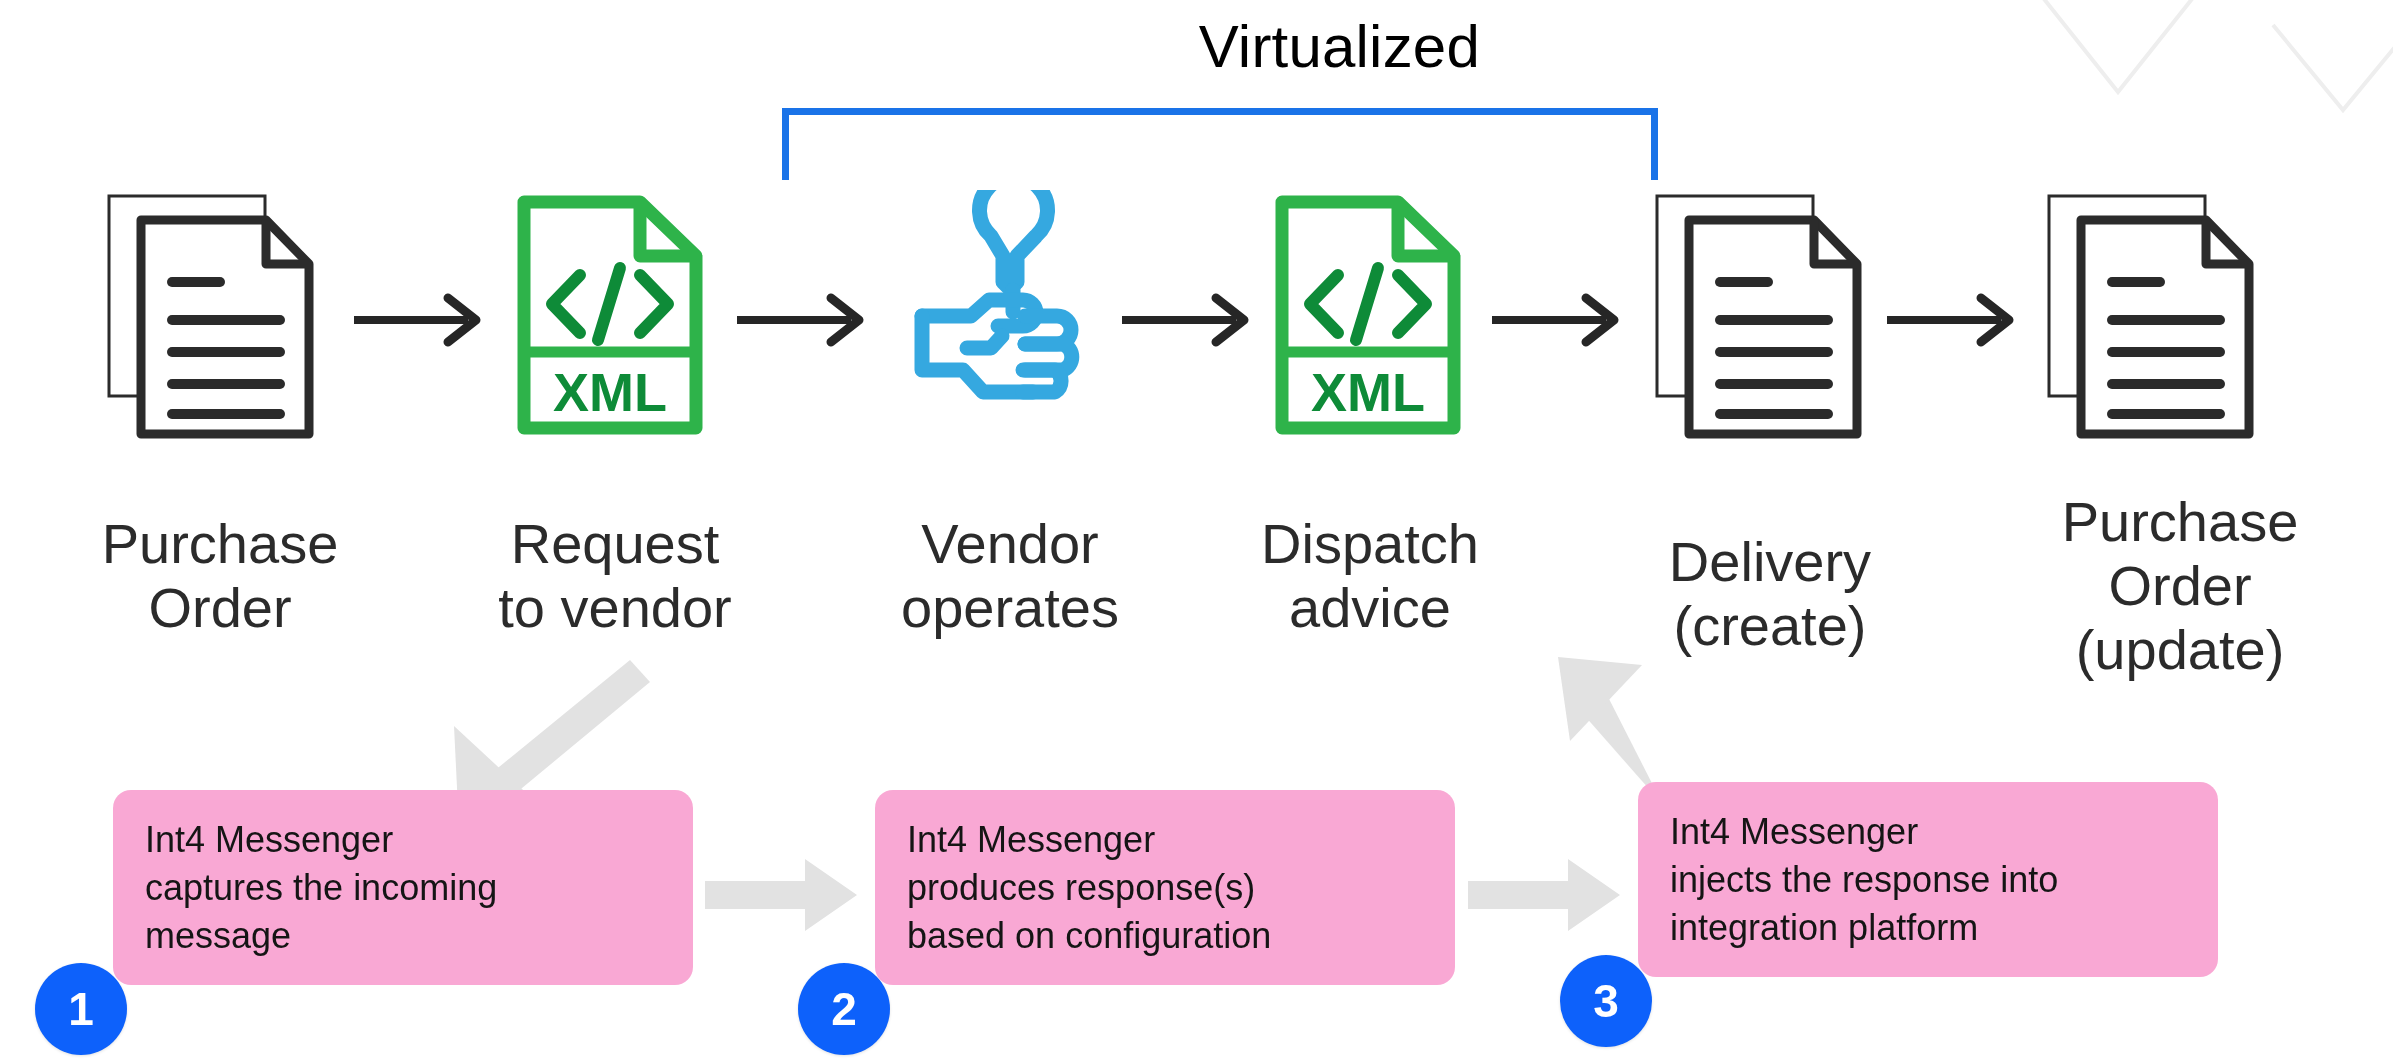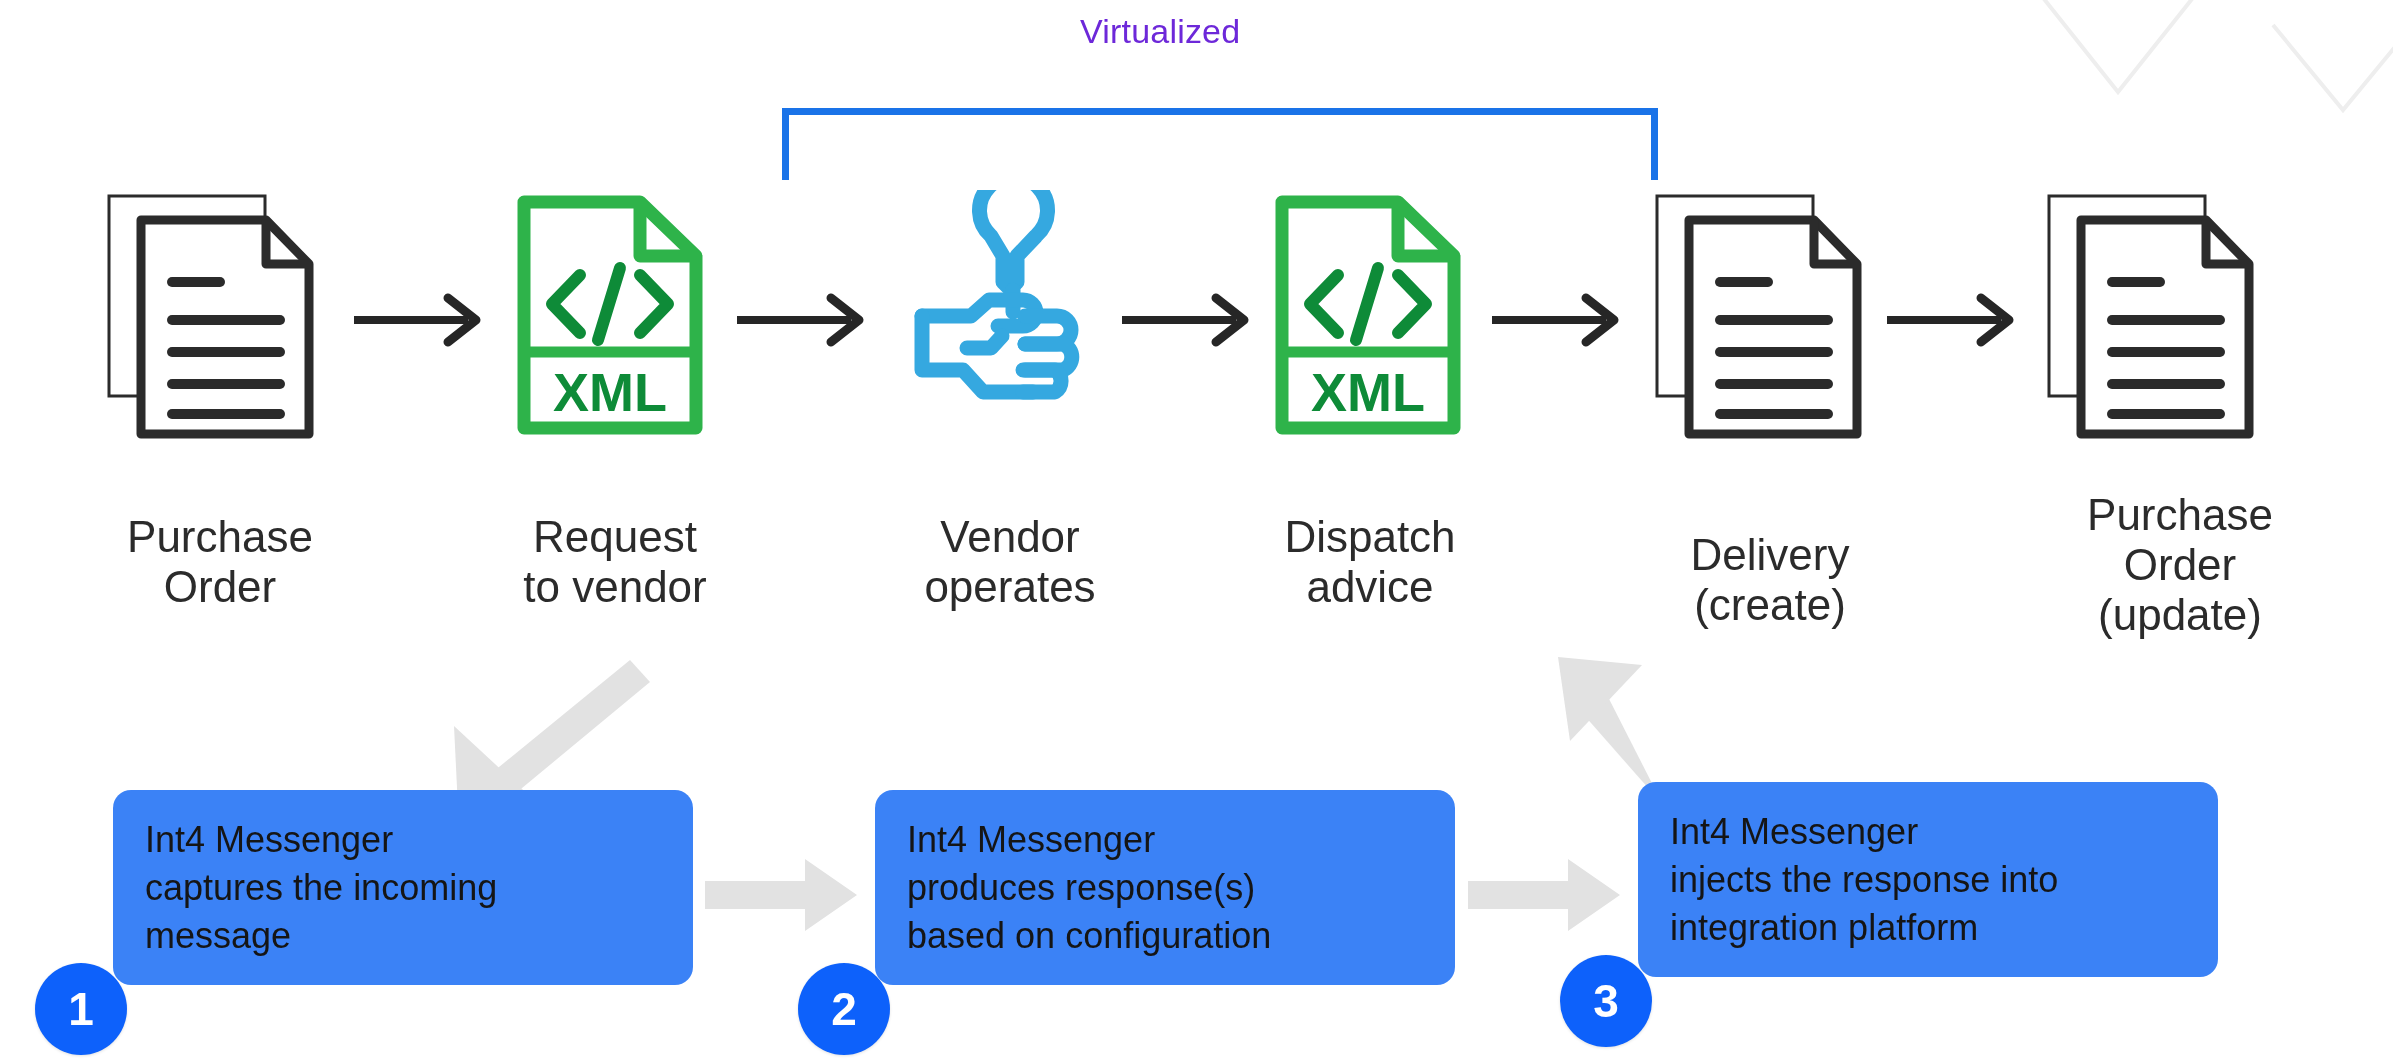--- a/index.html
+++ b/index.html
@@ -8,48 +8,48 @@
     font-family:"Liberation Sans","DejaVu Sans",sans-serif;
     color:#1f1f1f;
   }
   .stage{position:absolute;left:0;top:0;width:2393px;height:1062px;}
 
   
   .corner-deco{position:absolute;right:0;top:0;width:420px;height:150px;opacity:1;pointer-events:none;}
 
   
   .bracket-label{
-    position:absolute;left:1080px;top:12px;width:400px;text-align:left;
-    font-size:34px;color:#6d28d9;letter-spacing:.2px;
+    position:absolute;left:1080px;top:12px;width:400px;text-align:right;
+    font-size:60px;color:#000000;letter-spacing:.2px;
   }
   .bracket{
     position:absolute;left:782px;top:108px;width:876px;height:72px;
     border-top:7px solid #1a73e8;
     border-left:7px solid #1a73e8;
     border-right:7px solid #1a73e8;
     box-sizing:border-box;
   }
 
   
   .iconrow{position:absolute;left:0;top:190px;width:2238px;height:250px;}
   .node{position:absolute;top:0;height:250px;}
   .node .glyph{position:absolute;left:0;top:0;}
 
   
   .caption{
-    position:absolute;text-align:center;font-size:44px;line-height:1.14;
+    position:absolute;text-align:center;font-size:56px;line-height:1.14;
     color:#2b2b2b;white-space:pre-line;
   }
 
   
   .arrow-k{position:absolute;}
 
   
   .stepbox{
-    position:absolute;background:#3b82f6;border-radius:18px;
+    position:absolute;background:#f9a8d4;border-radius:18px;
     box-sizing:border-box;padding:26px 30px 26px 32px;
   }
   .stepbox .txt{
     font-size:36px;line-height:1.33;color:#151515;white-space:pre-line;
   }
   .badge{
     position:absolute;width:92px;height:92px;border-radius:50%;
     background:#0d61fb;color:#ffffff;font-size:46px;font-weight:bold;
     display:flex;align-items:center;justify-content:center;
     box-shadow:0 1px 3px rgba(0,0,0,.12);

